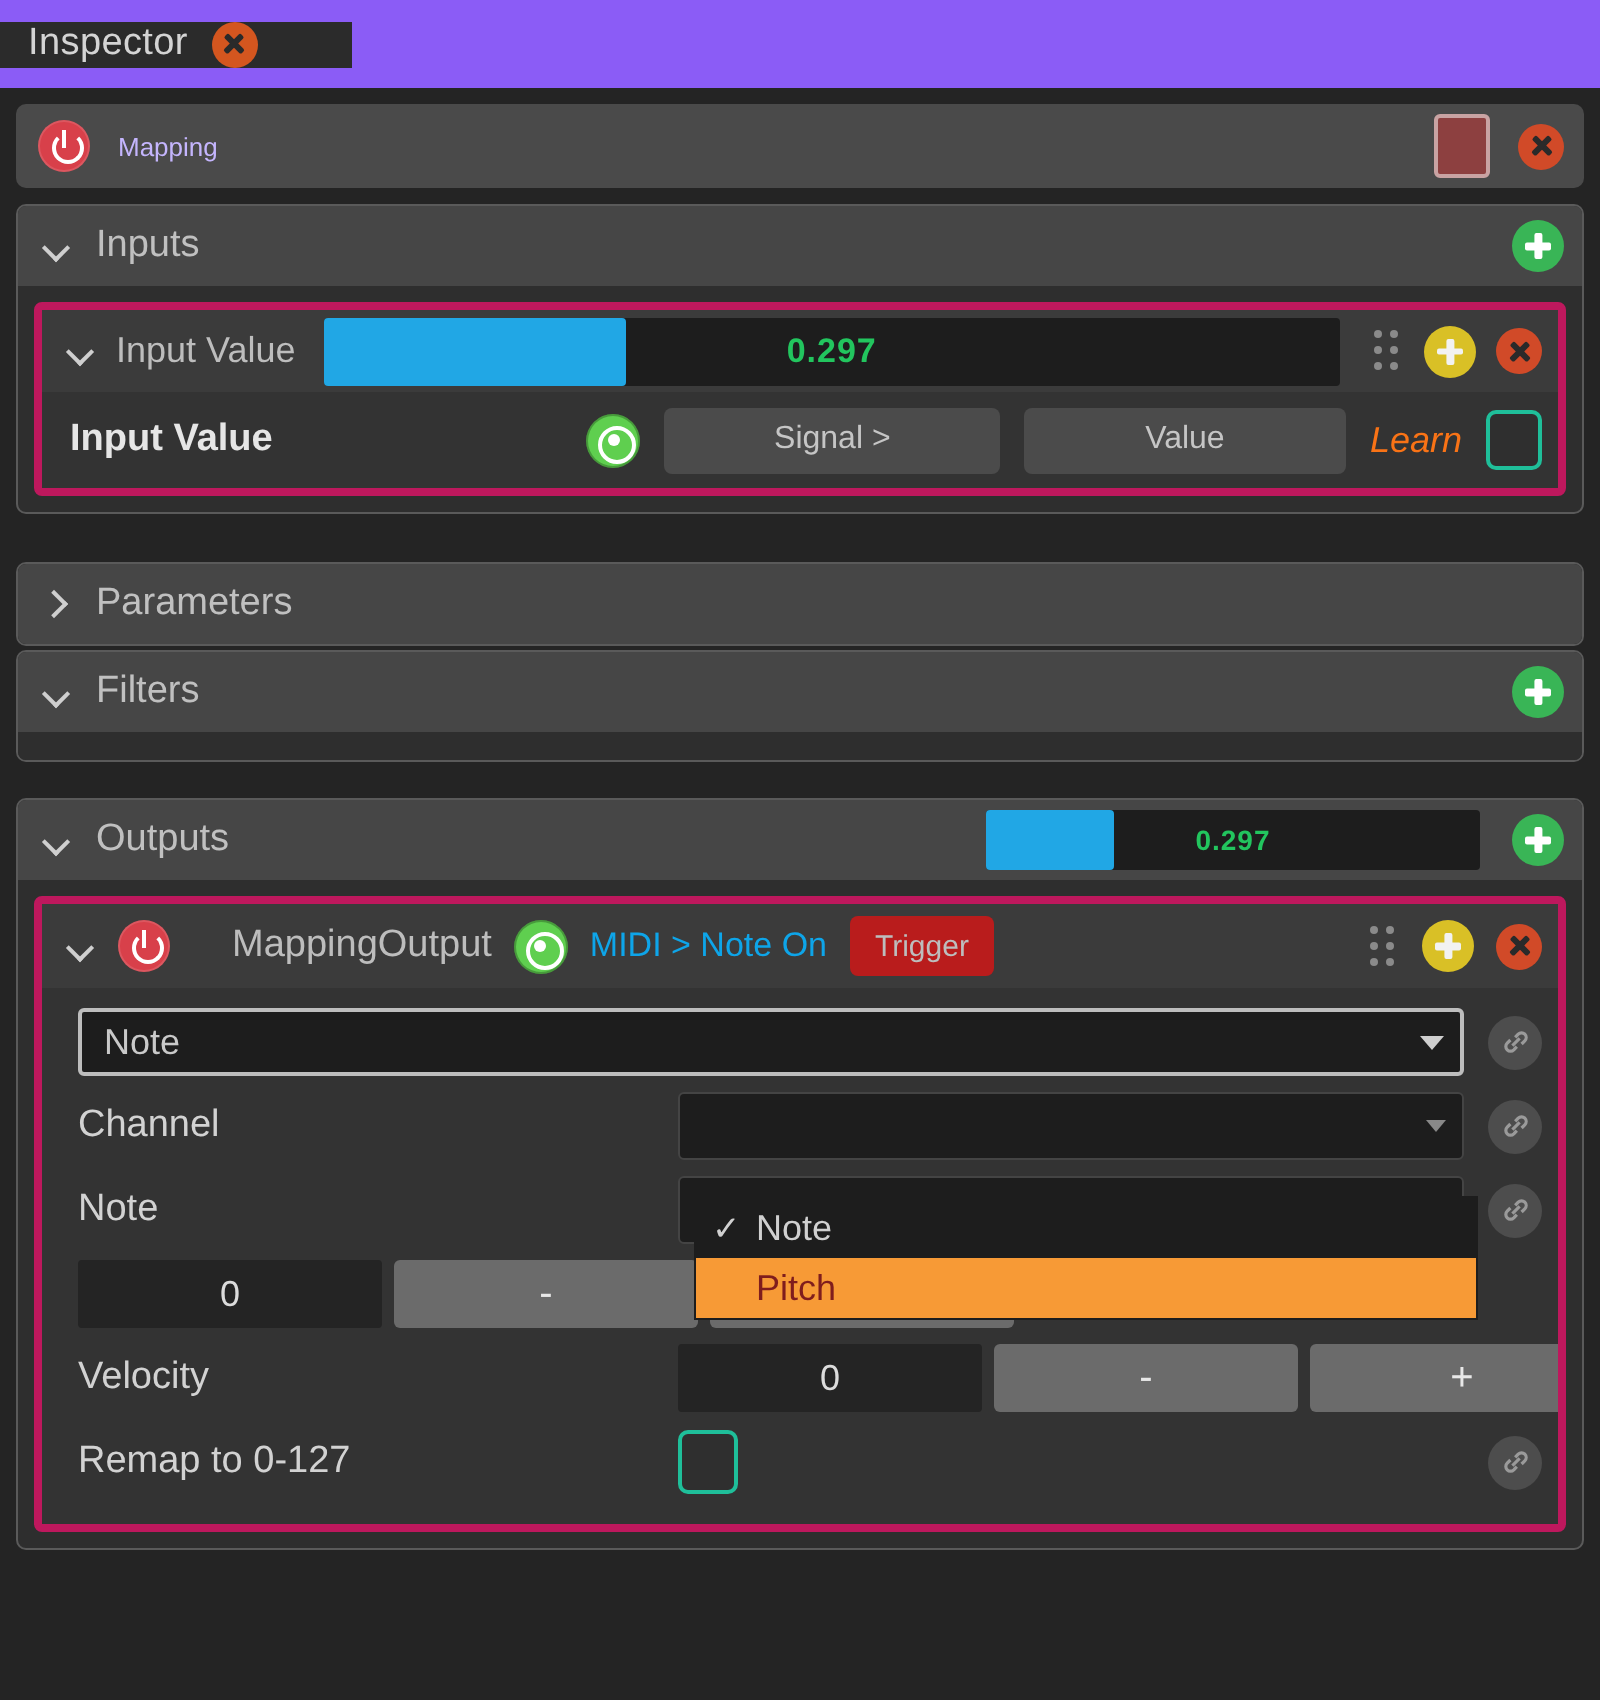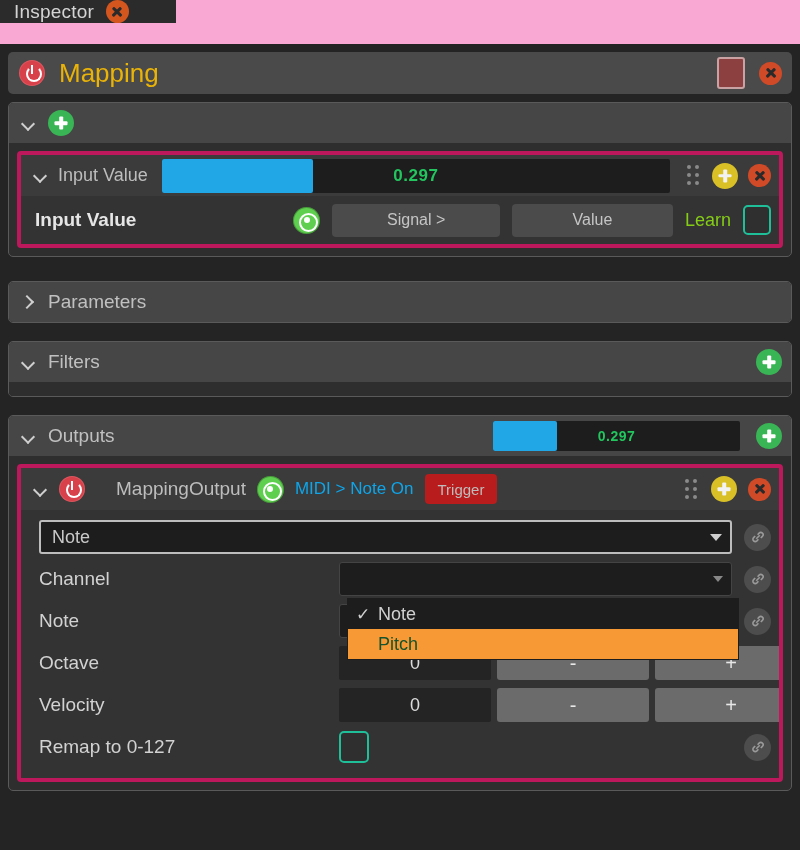--- a/index.html
+++ b/index.html
@@ -6,21 +6,21 @@
   body {
     width: 800px; height: 850px;
     background: #242424;
     font-family: "Liberation Sans", sans-serif;
     color: #c8c8c8;
     overflow: hidden;
     position: relative;
   }
 
   
-  .tabbar { height: 44px; background: #f9a8d4; display: flex; align-items: flex-start; flex-direction: column; }
+  .tabbar { height: 44px; background: #8b5cf6; display: flex; align-items: center; }
   .tab {
     background: #2b2b2b; display: flex; align-items: center; gap: 12px;
     padding: 0 16px 0 14px; min-width: 176px;
   }
   .tab-label { font-size: 19px; color: #d4d4d4; letter-spacing: .2px; }
   .tabbar-rest { flex: 1; background: #242424; }
 
   .xbtn {
     width: 23px; height: 23px; border-radius: 50%;
     background: #d4561f; position: relative; flex: none;
@@ -52,21 +52,21 @@
   }
   .power::after {
     content: ""; position: absolute; left: 50%; top: 5px;
     width: 0; height: 9px; margin-left: -1.2px;
     border-left: 2.4px solid #fff;
   }
   .power.ring::before {
     border: 2.3px solid #fff; border-radius: 50%;
     border-top-color: transparent; width: 12px; height: 12px; margin-left: -6px; top: 6px;
   }
-  .mapping-title { font-size: 26px; color: #eab308; flex: 1; }
+  .mapping-title { font-size: 13px; color: #c4b5fd; flex: 1; }
   .color-swatch {
     width: 28px; height: 32px; background: #8d4040;
     border: 2px solid #c9a3a3; border-radius: 3px; flex: none;
   }
 
   
   .section {
     margin: 8px 8px 0 8px; background: #2e2e2e;
     border: 1px solid #5a5a5a; border-radius: 5px; overflow: hidden;
   }
@@ -146,21 +146,21 @@
     width: 6px; height: 6px; margin: -3px 0 0 -3px;
     background: #ffffff; border-radius: 50%;
   }
   .pill {
     height: 33px; background: #4b4b4b; border-radius: 4px;
     display: flex; align-items: center; justify-content: center;
     font-size: 16px; color: #c5c5c5; padding: 0 14px;
   }
   .pill.sig { flex: 1.05; }
   .pill.val { flex: 1; }
-  .learn-label { font-size: 18px; color: #84cc16; }
+  .learn-label { font-size: 18px; color: #f97316; font-style: italic; }
   .cbox {
     width: 28px; height: 30px; border: 2.2px solid #1fbf9a;
     border-radius: 5px; background: #2f2f2f; flex: none;
   }
 
   
   .out-head-val {
     width: 247px; height: 30px; background: #1d1d1d; border-radius: 2px;
     position: relative; display: flex; align-items: center; justify-content: center;
     margin-right: 4px;
@@ -223,21 +223,21 @@
   
   .dropdown {
     position: absolute; background: #1d1d1d; z-index: 50;
     border: 1px solid #1d1d1d;
   }
   .dd-item {
     height: 30px; display: flex; align-items: center; font-size: 18px;
     color: #d0d0d0; padding-left: 8px;
   }
   .dd-check { width: 22px; font-size: 17px; color: #d0d0d0; }
-  .dd-item.sel { background: #f79a36; color: #14532d; text-align: center; }
+  .dd-item.sel { background: #f79a36; color: #7f1d1d; text-align: center; }
   .dd-item.sel .dd-check { color: transparent; }
 </style>
 </head>
 <body>
 
 <div class="tabbar">
   <div class="tab">
     <span class="tab-label">Inspector</span>
     <span class="xbtn"></span>
   </div>
@@ -247,20 +247,21 @@
 <div class="mapping-bar">
   <span class="power ring"></span>
   <span class="mapping-title">Mapping</span>
   <span class="color-swatch" style="background: rgb(141, 64, 64);"></span>
   <span class="xbtn red"></span>
 </div>
 
 <div class="section">
   <div class="sec-head">
     <span class="chev"></span>
+    <span class="sec-title">Inputs</span>
     <span class="plus-btn"></span>
   </div>
   <div class="sec-body">
     <div class="card">
       <div class="card-head">
         <span class="chev"></span>
         <span class="card-title">Input Value</span>
         <span class="slider">
           <span class="slider-fill" id="in-fill" style="width: 29.7%; background: rgb(33, 167, 229);"></span>
           <span class="slider-val">0.297</span>
@@ -289,21 +290,21 @@
   </div>
 </div>
 
 <div class="section" style="margin-top:24px">
   <div class="sec-head">
     <span class="chev right"></span>
     <span class="sec-title">Parameters</span>
   </div>
 </div>
 
-<div class="section" style="margin-top:18px">
+<div class="section" style="margin-top:2px">
   <div class="sec-head">
     <span class="chev"></span>
     <span class="sec-title">Filters</span>
     <span class="plus-btn"></span>
   </div>
   <div style="height:14px;background:#2e2e2e"></div>
 </div>
 
 <div class="section" style="margin-top:18px">
   <div class="sec-head">
@@ -390,21 +391,20 @@
                 <path d="M6.2 9.8 L9.8 6.2"></path>
                     <path d="M5.2 7 L3.6 8.6a2.3 2.3 0 003.3 3.3L8.4 10.3"></path>
                 <path d="M10.8 9 L12.4 7.4a2.3 2.3 0 00-3.3-3.3L7.6 5.7"></path>
                   </g>
                 </svg>
             </span>
           </span>
         </div>
 
         <div class="prow">
-          <span class="prow-label">Octave</span>
           <span class="field-area">
             <span class="numfield">0</span>
             <span class="stepbtn">-</span>
             <span class="stepbtn">+</span>
 
           </span>
         </div>
 
         <div class="prow">
           <span class="prow-label">Velocity</span>

